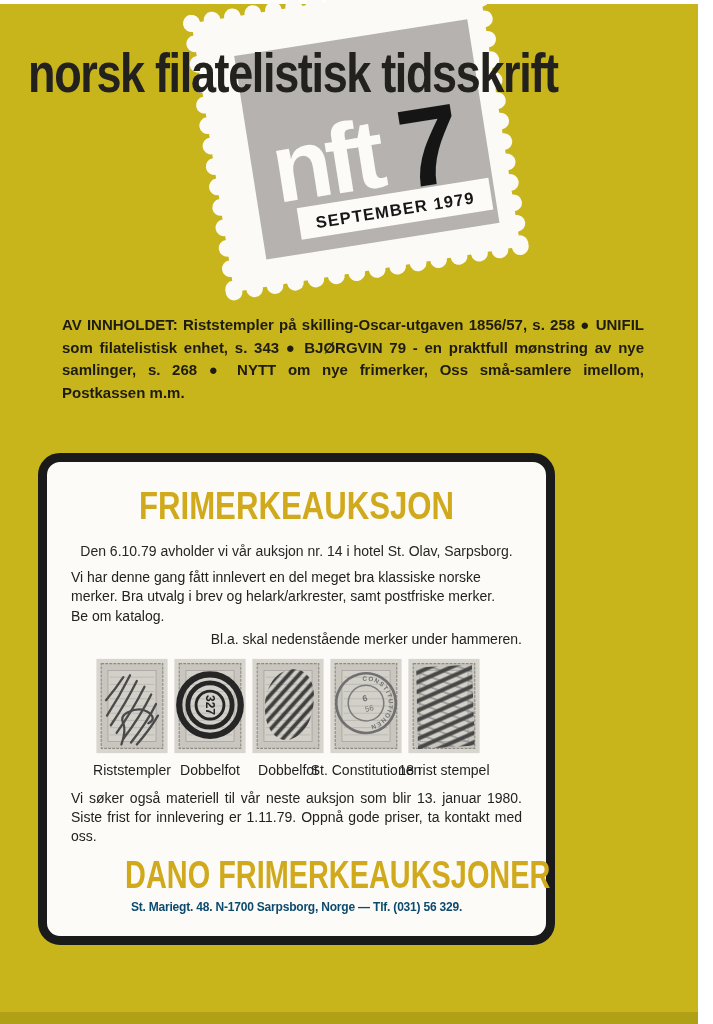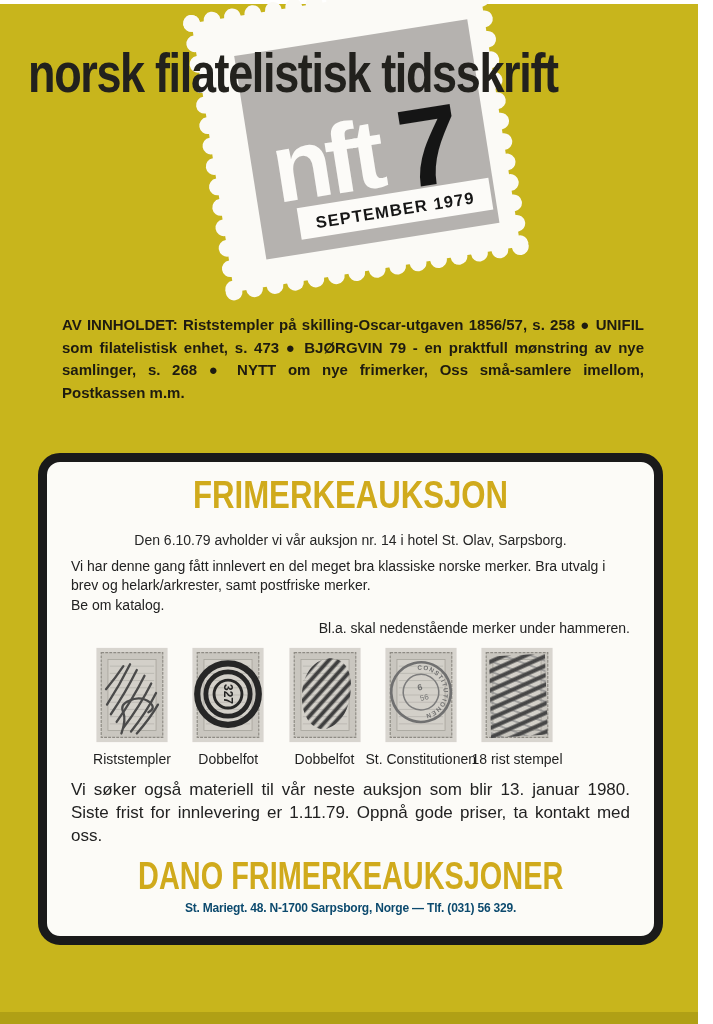--- a/index.html
+++ b/index.html
@@ -14,34 +14,34 @@
   .masthead-stamp svg{display:block;}
 
   .page-title{position:absolute;left:28px;top:40px;margin:0;z-index:3;white-space:nowrap;
               font-size:50px;font-weight:bold;color:#22211d;letter-spacing:-1.5px;
               transform:scale(.90,1.12);transform-origin:left top;}
 
   .contents-summary{position:absolute;left:62px;top:314px;width:582px;margin:0;z-index:3;
               font-size:15px;font-weight:bold;line-height:1.5;color:#1e1b10;text-align:justify;}
 
   
-  .ad-box{position:absolute;left:38px;top:453px;width:625px;height:492px;box-sizing:border-box;
+  .ad-box{position:absolute;left:38px;top:453px;width:517px;height:492px;box-sizing:border-box;
           background:#fcfbf7;border:9px solid #1a1a1a;border-radius:22px;z-index:3;
-          padding:0 24px;color:#222;}
+          padding:11px 24px;color:#222;}
   .ad-heading{margin:12px 0 0;text-align:center;font-size:38px;font-weight:bold;color:#d0aa1c;
           white-space:nowrap;transform:scaleX(.82);transform-origin:center;}
   .ad-intro{margin:15px 0 0;text-align:center;font-size:14px;color:#262626;}
   .ad-body{margin:9px 0 0;font-size:14px;line-height:1.38;}
   .ad-body p{margin:0;}
   .hammer-line{margin:5px 0 0;text-align:right;font-size:14px;}
   .stamps-row{margin:9px 74px 0 22px;display:flex;justify-content:space-between;align-items:flex-start;}
   .stamp-fig{margin:0;width:78px;display:flex;flex-direction:column;align-items:center;}
   .stamp-fig svg{width:78px;height:100px;display:block;}
   .stamp-fig figcaption{margin-top:6px;font-size:14px;color:#1f1f1f;white-space:nowrap;width:max-content;}
-  .ad-closing{margin:11px 0 0;font-size:17px;line-height:1.36;text-align:justify;}
+  .ad-closing{margin:11px 0 0;font-size:14px;line-height:1.36;text-align:justify;}
   .company-name{margin:8px 0 0;text-align:center;font-size:38px;font-weight:bold;color:#d0aa1c;
           white-space:nowrap;transform:scaleX(.76);transform-origin:center;}
   .company-address{margin:3px 0 0;text-align:center;font-size:12px;font-weight:bold;
           color:#0c4a6e;letter-spacing:-.2px;}
   svg text{font-family:"Liberation Sans",sans-serif;}
 </style>
 </head>
 <body>
 
 <svg width="0" height="0" style="position:absolute" aria-hidden="true">
@@ -134,21 +134,21 @@
       <rect x="52" y="54" width="236" height="206" fill="#b5b2af"></rect>
       <text x="72" y="206" font-size="98" font-weight="bold" fill="#fcfbf8" letter-spacing="-6">nft</text>
       <text x="200" y="212" font-size="112" font-weight="bold" fill="#151515">7</text>
       <rect x="90" y="214" width="194" height="32" fill="#fcfbf8"></rect>
       <text x="187" y="237" text-anchor="middle" font-size="16.5" font-weight="bold" fill="#161616" letter-spacing="1.2">SEPTEMBER 1979</text>
     </svg>
   </div>
 
   <h1 class="page-title">norsk filatelistisk tidsskrift</h1>
 
-  <p class="contents-summary">AV INNHOLDET: Riststempler på skilling-Oscar-utgaven 1856/57, s. 258 ● UNIFIL som filatelistisk enhet, s. 473 ● BJØRGVIN 79 - en praktfull mønstring av nye samlinger, s. 268 ● NYTT om nye frimerker, Oss små-samlere imellom, Postkassen m.m.</p>
+  <p class="contents-summary">AV INNHOLDET: Riststempler på skilling-Oscar-utgaven 1856/57, s. 258 ● UNIFIL som filatelistisk enhet, s. 343 ● BJØRGVIN 79 - en praktfull mønstring av nye samlinger, s. 268 ● NYTT om nye frimerker, Oss små-samlere imellom, Postkassen m.m.</p>
 
   <div class="ad-box">
     <h2 class="ad-heading">FRIMERKEAUKSJON</h2>
     <p class="ad-intro">Den 6.10.79 avholder vi vår auksjon nr. 14 i hotel St. Olav, Sarpsborg.</p>
 
     <div class="ad-body">
       <p>Vi har denne gang fått innlevert en del meget bra klassiske norske merker. Bra utvalg i brev og helark/arkrester, samt postfriske merker.</p>
       <p>Be om katalog.</p>
     </div>
 

